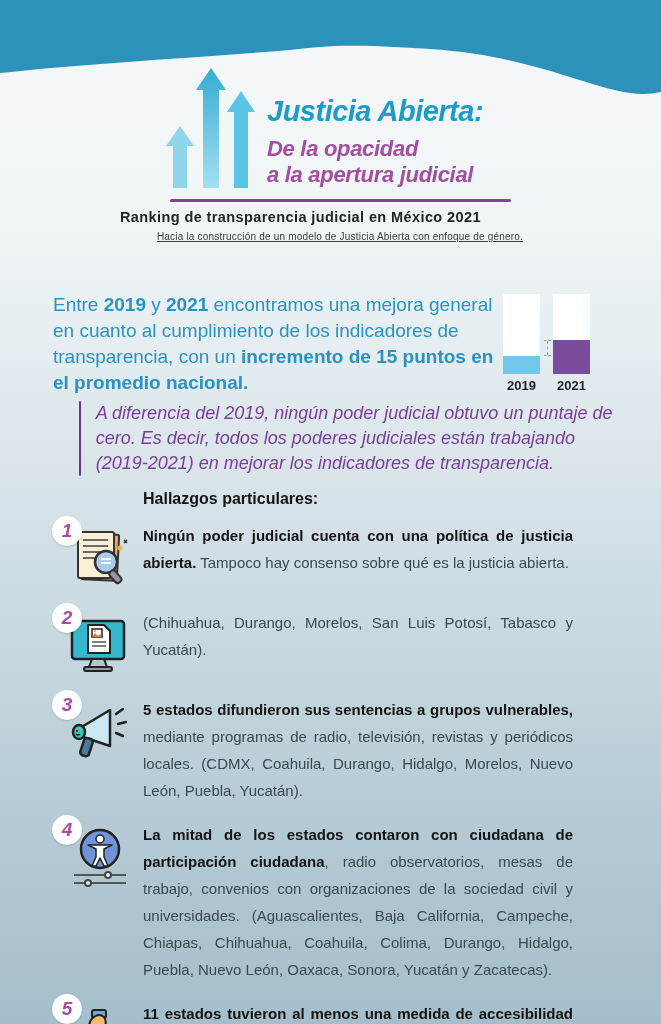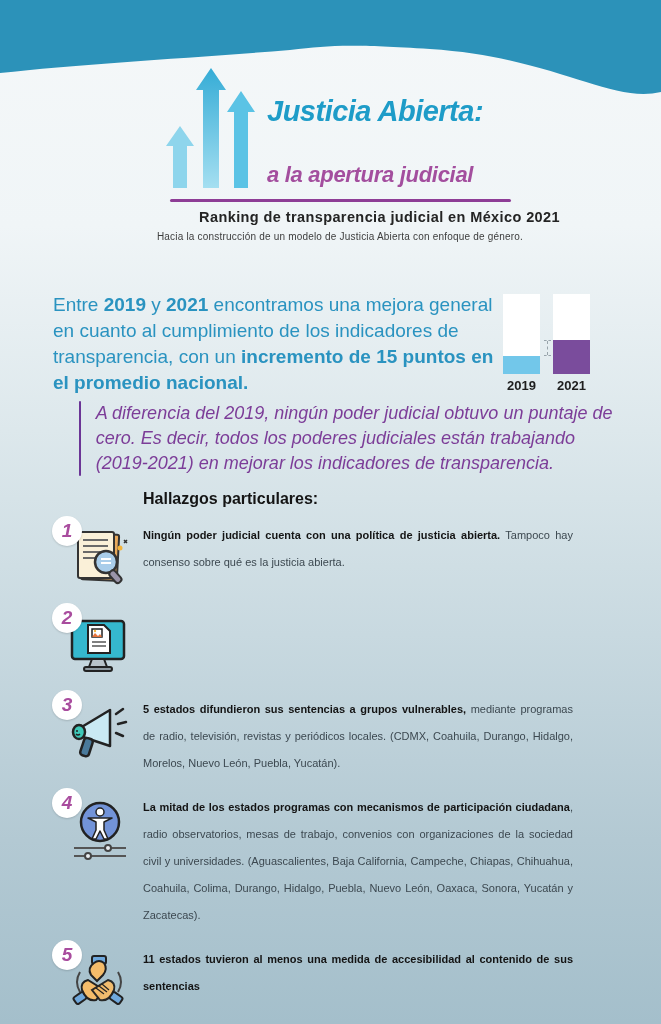--- a/index.html
+++ b/index.html
@@ -10,22 +10,22 @@
     background:linear-gradient(180deg,#f5f8f9 0%,#f0f5f7 22%,#dde8ec 42%,#c8d9e0 62%,#b3c9d3 82%,#a4bfcb 100%);
   }
   
   .top-wave { position:absolute; top:0; left:0; width:661px; height:110px; }
   
   .arrows { position:absolute; left:163px; top:64px; }
   .title-block { position:absolute; left:267px; top:96px; width:290px; }
   .main-title { font-size:29px; font-weight:700; font-style:italic; color:#1e9cc8; letter-spacing:-0.5px; line-height:1.1; }
   .sub-title { margin-top:8px; font-size:22px; font-weight:700; font-style:italic; color:#a34e9e; letter-spacing:-0.3px; line-height:1.18; }
   .divider { position:absolute; left:170px; top:199px; width:341px; height:3px; background:#8e3d96; border-radius:2px; }
-  .ranking-title { position:absolute; left:120px; top:209px; width:440px; text-align:right; font-size:14.5px; font-weight:700; letter-spacing:0.4px; color:#242424; }
-  .ranking-sub { position:absolute; left:120px; top:231px; width:440px; text-align:center; font-size:10px; color:#3d3d3d; letter-spacing:0.2px; }
+  .ranking-title { position:absolute; left:120px; top:209px; width:440px; text-align:left; font-size:14.5px; font-weight:700; letter-spacing:0.4px; color:#242424; }
+  .ranking-sub { position:absolute; left:120px; top:231px; width:440px; text-align:center; font-size:10px; color:#3d3d3d; letter-spacing:0.2px;text-decoration:underline; }
   
   .intro { position:absolute; left:53px; top:292px; width:447px; font-size:19px; line-height:26px; color:#2a93c0; }
   .intro b { font-weight:700; }
   
   .chart { position:absolute; left:503px; top:294px; width:110px; height:100px; }
   .bar-group { position:absolute; width:37px; top:0; }
   .bar-group.g2019 { left:0; }
   .bar-group.g2021 { left:50px; }
   .bar { position:relative; width:37px; height:80px; background:#ffffff; overflow:hidden; }
   .bar-fill { position:absolute; bottom:0; left:0; width:100%; }
@@ -33,21 +33,21 @@
   .increment-bracket { position:absolute; left:41px; top:46px; width:7px; height:16px; border-top:1.5px dashed #98a4ab; border-bottom:1.5px dashed #98a4ab; }
   .increment-bracket:after { content:""; position:absolute; left:3px; top:0; bottom:0; border-left:1.5px dashed #98a4ab; }
   
   .quote { position:absolute; left:55px; top:401px; width:560px; display:flex;padding-left:24px; }
   .quote-bar { width:5px; background:#6b3596; border-radius:2px; margin-right:15px; }
   .quote-text { font-size:18px; line-height:25px; font-style:italic; color:#7c3d98; font-weight:500; }
   
   .findings { position:absolute; left:0; top:490px; width:661px; }
   .findings-heading { margin:0 14px 14px 143px; font-size:16px; font-weight:700; color:#141414; }
   .finding-item { position:relative; margin-bottom:17px; min-height:70px; }
-  .finding-text { margin-left:143px; margin-right:88px; font-size:11px; line-height:27px; color:#3c4850; text-align:justify; }
+  .finding-text { margin-left:143px; margin-right:88px; font-size:15px; line-height:27px; color:#3c4850; text-align:justify; }
   .finding-text b { color:#141414; font-weight:700; }
   .finding-text .block-rest { display:block; }
   .num-badge { position:absolute; left:52px; top:-6px; width:30px; height:30px; border-radius:50%; background:#ffffff; box-shadow:0 1px 2px rgba(0,0,0,0.15); display:flex; align-items:center; justify-content:center; font-size:19px; font-weight:700; font-style:italic; color:#a94c9e; z-index:2; }
   .icon-box { position:absolute; left:66px; top:4px; width:64px; height:64px; }
   .icon-box svg { width:100%; height:100%; }
 </style>
 </head>
 <body>
 
 <div class="poster">
@@ -64,21 +64,21 @@
       </linearGradient>
     </defs>
     <polygon points="10,124 10,82 3,82 17,62 31,82 24,82 24,124" fill="#8ed5ec"></polygon>
     <polygon points="40,124 40,26 33,26 48,4 63,26 56,26 56,124" fill="url(#midGrad)"></polygon>
     <polygon points="71,124 71,48 64,48 78,27 92,48 85,48 85,124" fill="#5bc3e5"></polygon>
   </svg>
 
   <div class="title-block">
     <div class="main-title">Justicia Abierta:</div>
     <div class="sub-title">
-      <br>
+      <span>De la opacidad</span><br>
       <span>a la apertura judicial</span>
     </div>
   </div>
 
   <div class="divider"></div>
   <div class="ranking-title">Ranking de transparencia judicial en México 2021</div>
   <div class="ranking-sub">Hacia la construcción de un modelo de Justicia Abierta con enfoque de género.</div>
 
   <p class="intro"><span>Entre </span><b>2019</b><span> y </span><b>2021</b><span> encontramos una mejora general en cuanto al cumplimiento de los indicadores de transparencia, con un </span><b>incremento de 15 puntos en el promedio nacional.</b></p>
 
@@ -135,21 +135,21 @@
           <path d="M22,12 h16 l6,6 v22 h-22 z" fill="#ffffff" stroke="#222" stroke-width="2"></path>
           <rect x="26" y="16" width="10" height="8" fill="#fff" stroke="#222" stroke-width="1.5"></rect>
           <path d="M26,24 l3,-4 l3,3 l2,-2 l2,3 z" fill="#e8743c"></path>
           <circle cx="29" cy="18" r="1.2" fill="#f4b43c"></circle>
           <line x1="26" y1="29" x2="40" y2="29" stroke="#555" stroke-width="1.5"></line>
           <line x1="26" y1="33" x2="40" y2="33" stroke="#555" stroke-width="1.5"></line>
           <path d="M26,46 h12 l3,8 h-18 z" fill="#b9c3c9" stroke="#222" stroke-width="2"></path>
           <rect x="18" y="54" width="28" height="4" rx="2" fill="#8f9aa1" stroke="#222" stroke-width="2"></rect>
         </svg>
       </div>
-      <p class="finding-text"></p>
+      <p class="finding-text"><span class="block-rest">(Chihuahua, Durango, Morelos, San Luis Potosí, Tabasco y Yucatán).</span></p>
     </div>
 
     <div class="finding-item">
       <div class="num-badge">3</div>
       <div class="icon-box">
         <svg viewBox="0 0 64 64">
           <polygon points="14,28 44,10 44,46 14,36" fill="#c9e9f3" stroke="#222" stroke-width="2.5" stroke-linejoin="round"></polygon>
           <ellipse cx="13" cy="32" rx="6" ry="7" fill="#3ec8b8" stroke="#222" stroke-width="2.5"></ellipse>
           <circle cx="11" cy="31" r="1" fill="#222"></circle>
           <path d="M10,34 q2,2 4,0" stroke="#222" stroke-width="1.5" fill="none"></path>
@@ -168,21 +168,21 @@
         <svg viewBox="0 0 64 64">
           <circle cx="34" cy="24" r="19" fill="#7293d8" stroke="#222" stroke-width="2.5"></circle>
           <circle cx="34" cy="14" r="4" fill="#fff" stroke="#222" stroke-width="1.5"></circle>
           <path d="M22,20 h24 l-8,4 v8 l4,9 h-4 l-4,-8 l-4,8 h-4 l4,-9 v-8 z" fill="#fff" stroke="#222" stroke-width="1.5" stroke-linejoin="round"></path>
           <line x1="8" y1="50" x2="60" y2="50" stroke="#555" stroke-width="2"></line>
           <circle cx="42" cy="50" r="3" fill="#e9eef1" stroke="#444" stroke-width="2"></circle>
           <line x1="8" y1="58" x2="60" y2="58" stroke="#555" stroke-width="2"></line>
           <circle cx="22" cy="58" r="3" fill="#e9eef1" stroke="#444" stroke-width="2"></circle>
         </svg>
       </div>
-      <p class="finding-text"><b>La mitad de los estados programas con mecanismos de participación ciudadana</b><span>, radio observatorios, mesas de trabajo, convenios con organizaciones de la sociedad civil y universidades. (Aguascalientes, Baja California, Campeche, Chiapas, Chihuahua, Coahuila, Colima, Durango, Hidalgo, Puebla, Nuevo León, Oaxaca, Sonora, Yucatán y Zacatecas).</span></p>
+      <p class="finding-text"><b>La mitad de los estados contaron con ciudadana de participación ciudadana</b><span>, radio observatorios, mesas de trabajo, convenios con organizaciones de la sociedad civil y universidades. (Aguascalientes, Baja California, Campeche, Chiapas, Chihuahua, Coahuila, Colima, Durango, Hidalgo, Puebla, Nuevo León, Oaxaca, Sonora, Yucatán y Zacatecas).</span></p>
     </div>
 
     <div class="finding-item">
       <div class="num-badge">5</div>
       <div class="icon-box">
         <svg viewBox="0 0 64 64">
           <path d="M14,22 q-6,10 0,20" stroke="#444" stroke-width="2" fill="none"></path>
           <path d="M52,22 q6,10 0,20" stroke="#444" stroke-width="2" fill="none"></path>
           <rect x="26" y="6" width="14" height="8" rx="2" fill="#6fa8dc" stroke="#222" stroke-width="2"></rect>
           <path d="M28,13 q5,-4 10,0 q4,6 -1,12 l-6,6 l-6,-6 q-4,-7 3,-12 z" fill="#f5bc6a" stroke="#222" stroke-width="2"></path>

